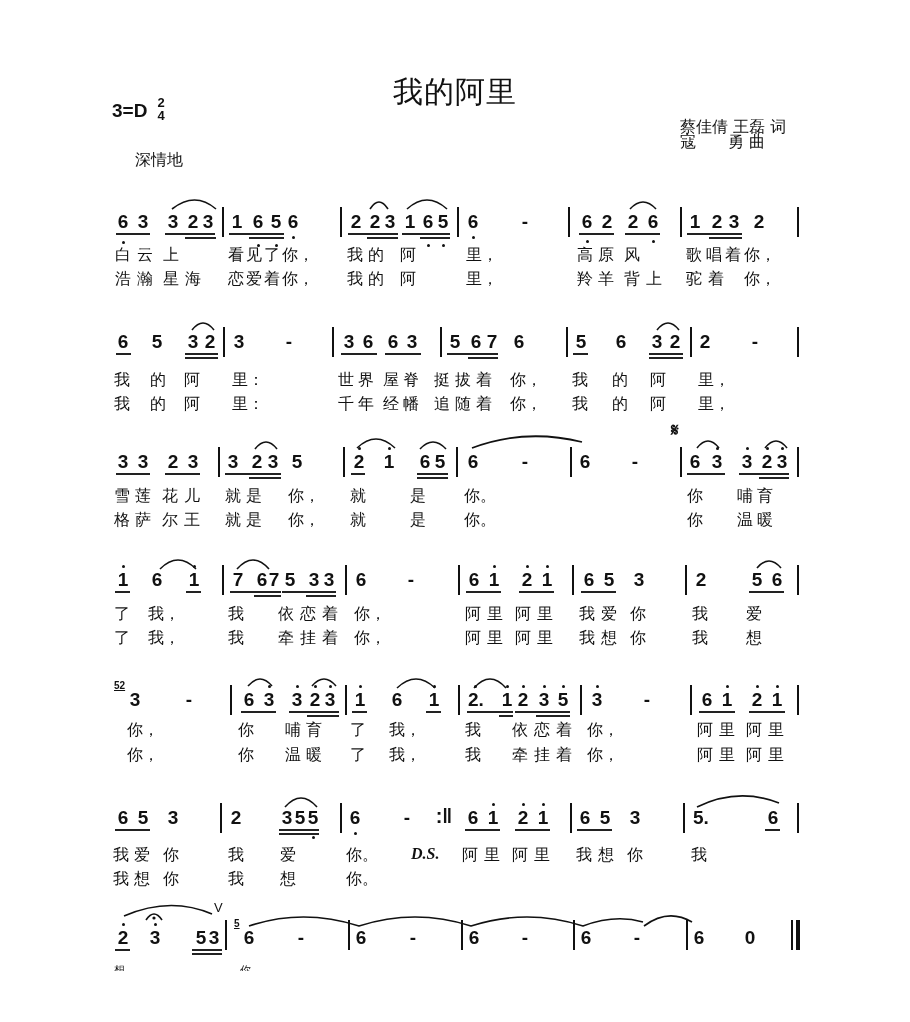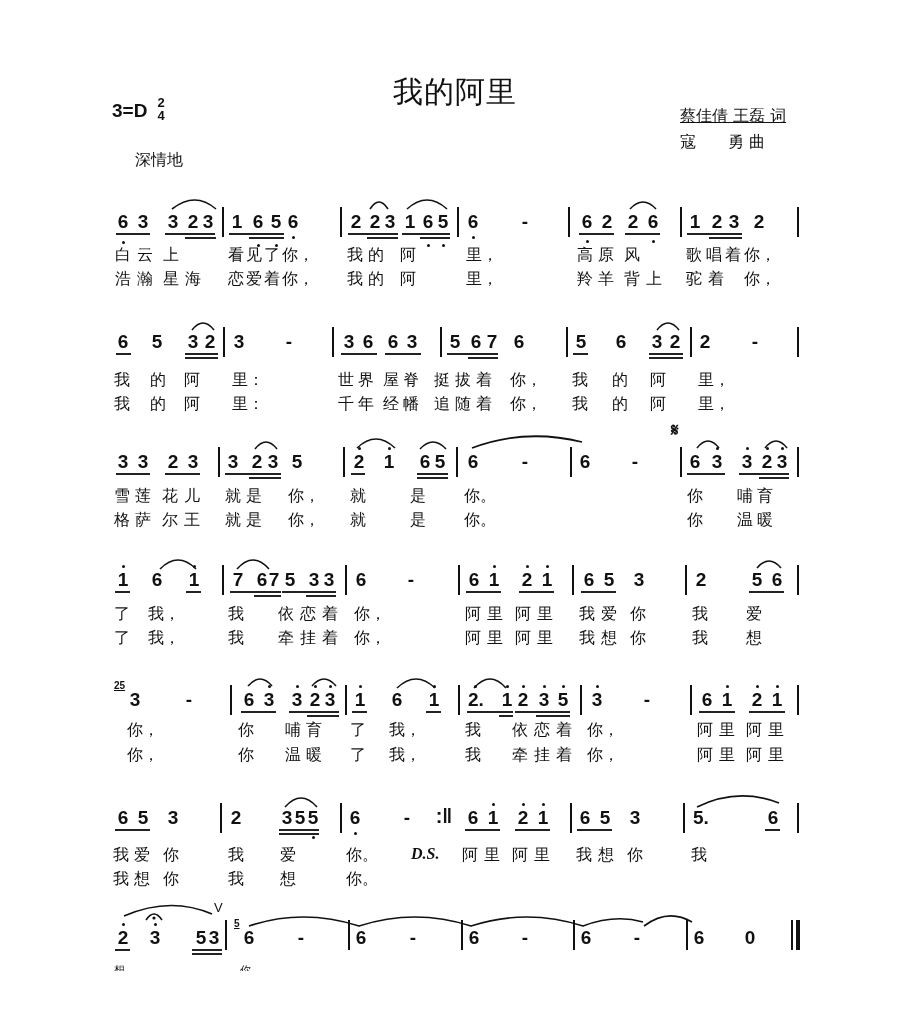--- a/index.html
+++ b/index.html
@@ -25,21 +25,21 @@
 </style>
 </head>
 <body>
 
 <div class="abs title">我的阿里</div>
 <div class="abs key">3=D</div>
 <div class="ts">
   <span class="num">2</span>
   <span class="den">4</span>
 </div>
-<div class="abs credit" style="left:680px; top:106px;text-decoration:underline;">蔡佳倩 王磊 词</div>
+<div class="abs credit" style="left:680px; top:117px;">蔡佳倩 王磊 词</div>
 <div class="abs credit" style="left:680px; top:132px; white-space:pre;">寇　　勇 曲</div>
 <div class="abs tempo">深情地</div>
 
 <div class="row" style="top:0">
 
   <span class="n" style="left:116px;top:212px">6</span>
   <span class="n" style="left:136px;top:212px">3</span>
   <span class="n" style="left:166px;top:212px">3</span>
   <span class="n" style="left:186px;top:212px">2</span>
   <span class="n" style="left:201px;top:212px">3</span>
@@ -395,21 +395,21 @@
   <span class="lyr" style="left:515px;top:628px">阿</span>
   <span class="lyr" style="left:537px;top:628px">里</span>
   <span class="lyr" style="left:579px;top:628px">我</span>
   <span class="lyr" style="left:601px;top:628px">想</span>
   <span class="lyr" style="left:630px;top:628px">你</span>
   <span class="lyr" style="left:692px;top:628px">我</span>
   <span class="lyr" style="left:746px;top:628px">想</span>
 </div>
 
 <div class="row" style="top:0">
-  <span class="grace" style="left:114px;top:680px;text-decoration:underline">25</span>
+  <span class="grace" style="left:114px;top:680px;text-decoration:underline">52</span>
   <span class="n" style="left:128px;top:690px">3</span>
   <span class="n" style="left:182px;top:690px">-</span>
   <div class="bar" style="left:230px;top:685px"></div>
   <span class="n" style="left:242px;top:690px">6</span>
   <span class="n" style="left:262px;top:690px">3</span>
   <span class="n" style="left:290px;top:690px">3</span>
   <span class="n" style="left:308px;top:690px">2</span>
   <span class="n" style="left:323px;top:690px">3</span>
   <div class="bar" style="left:345px;top:685px"></div>
   <span class="n" style="left:353px;top:690px">1</span>

